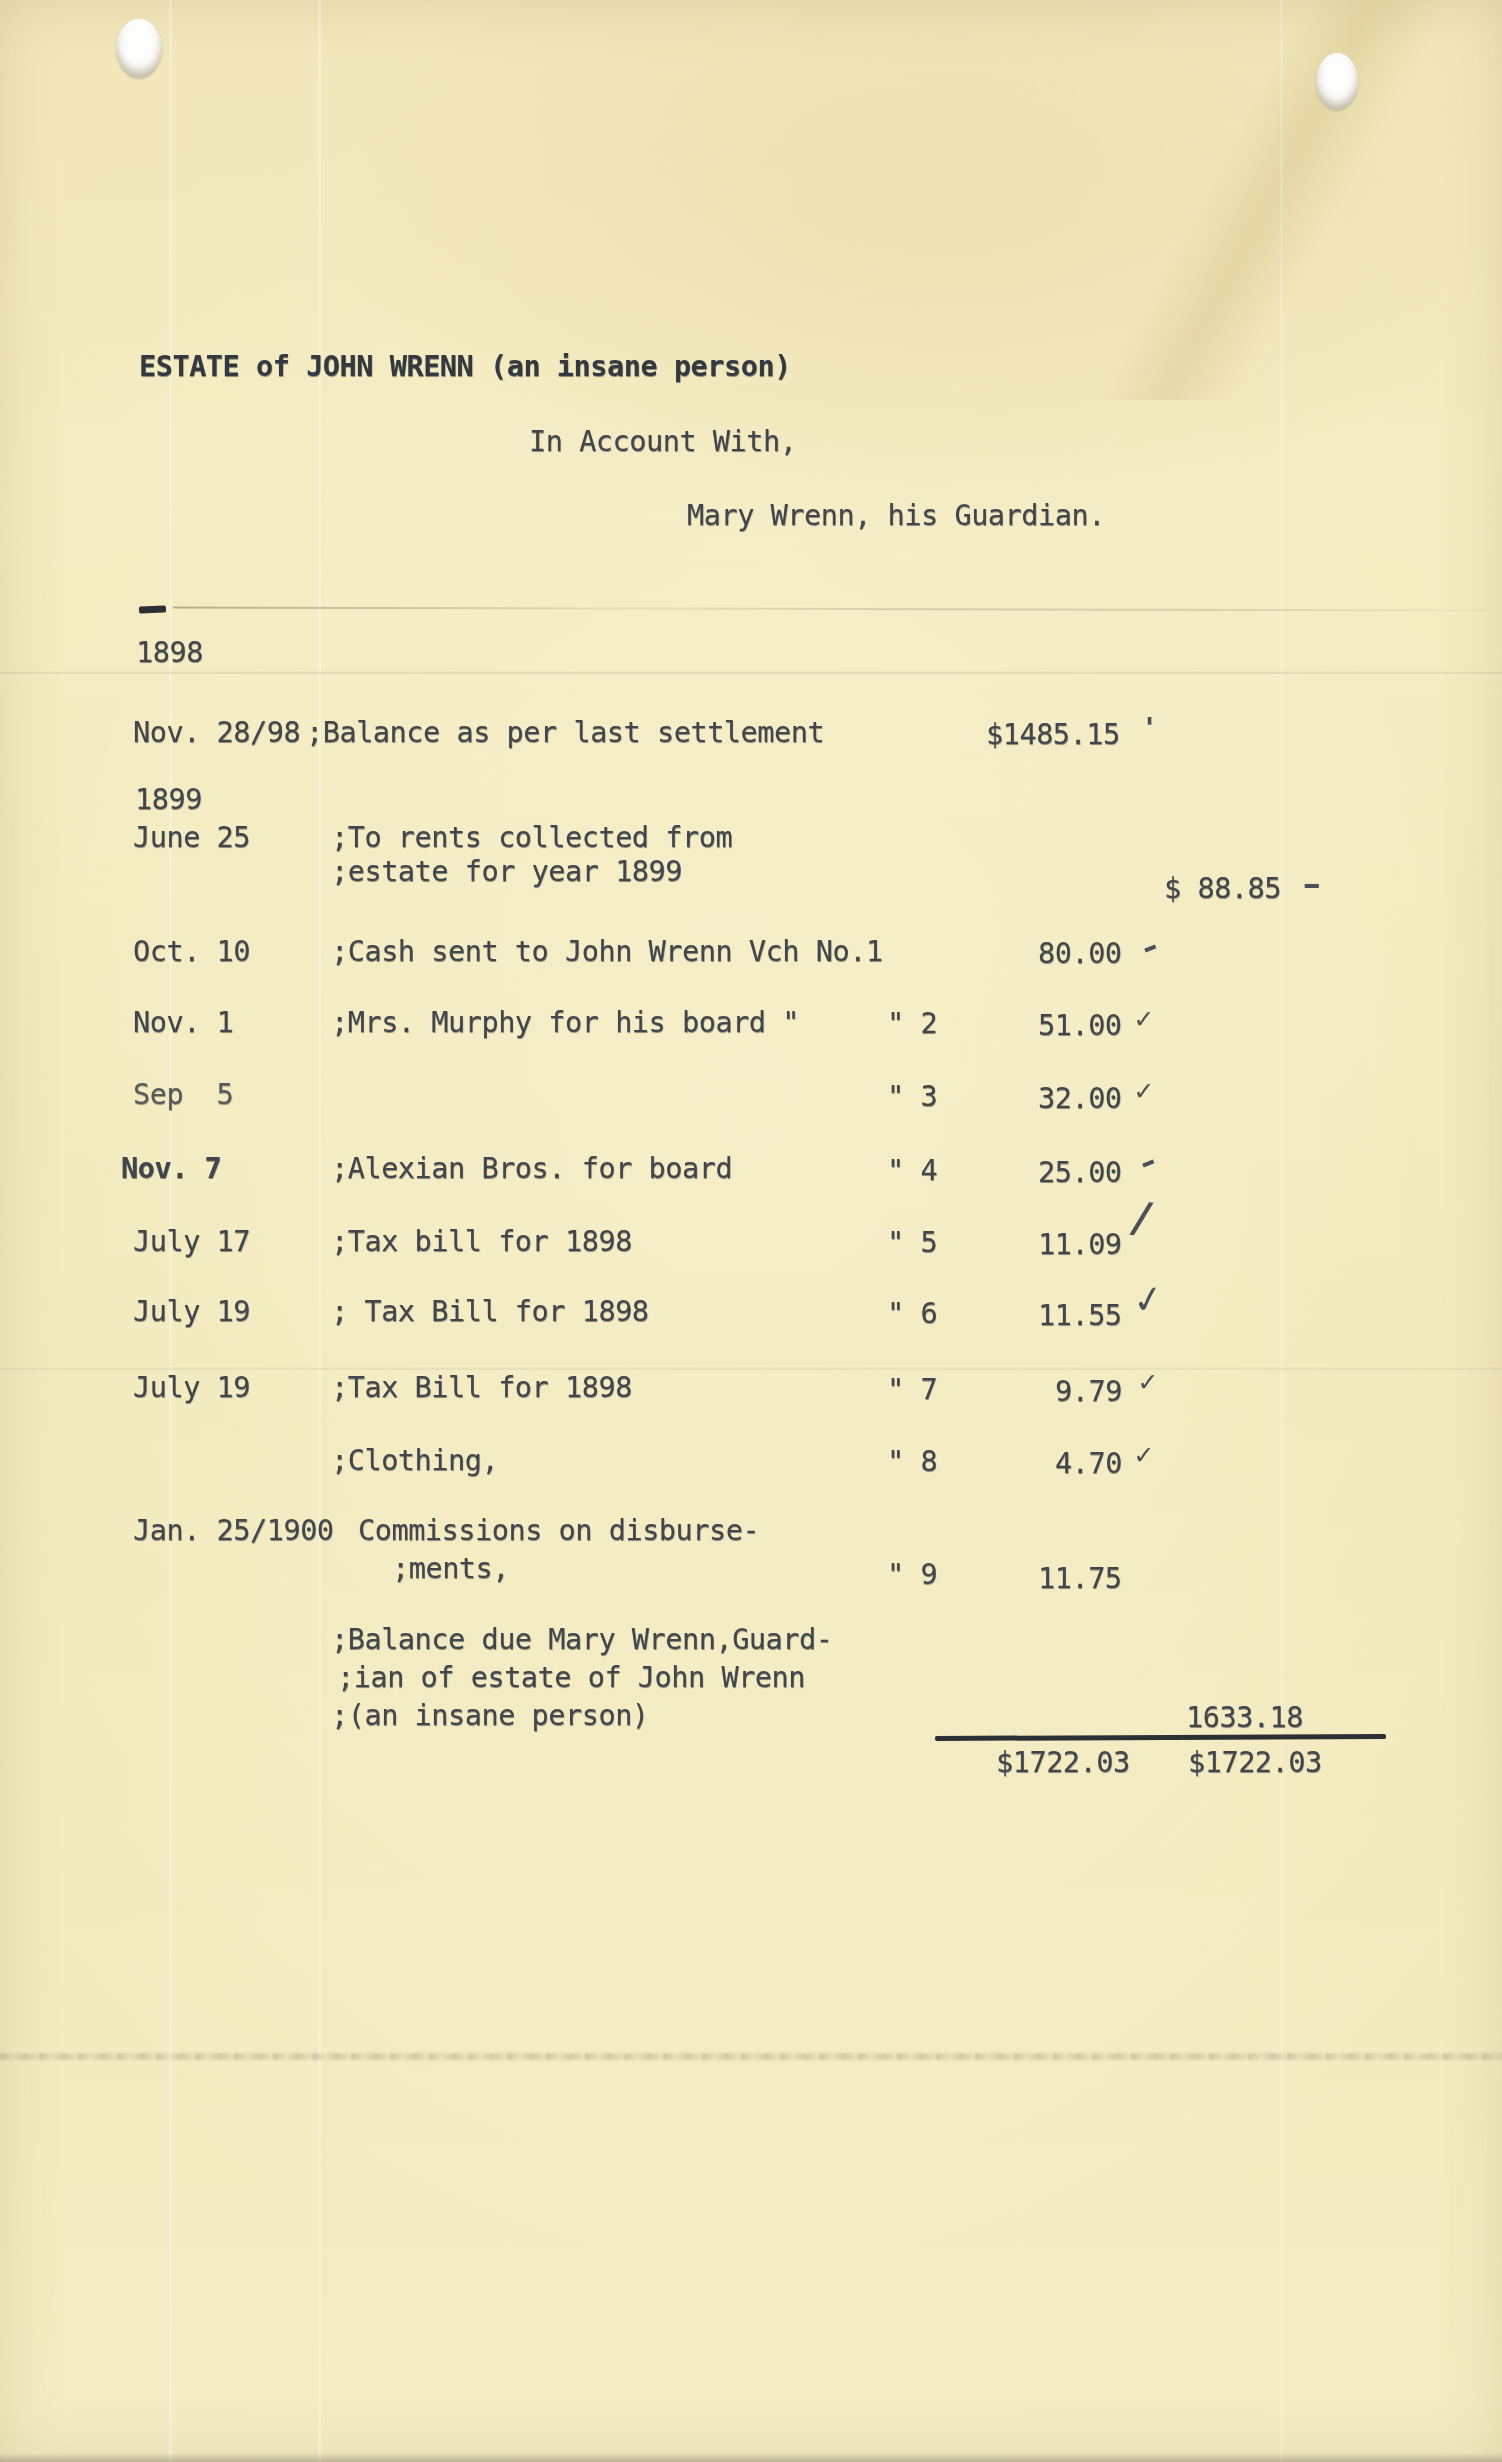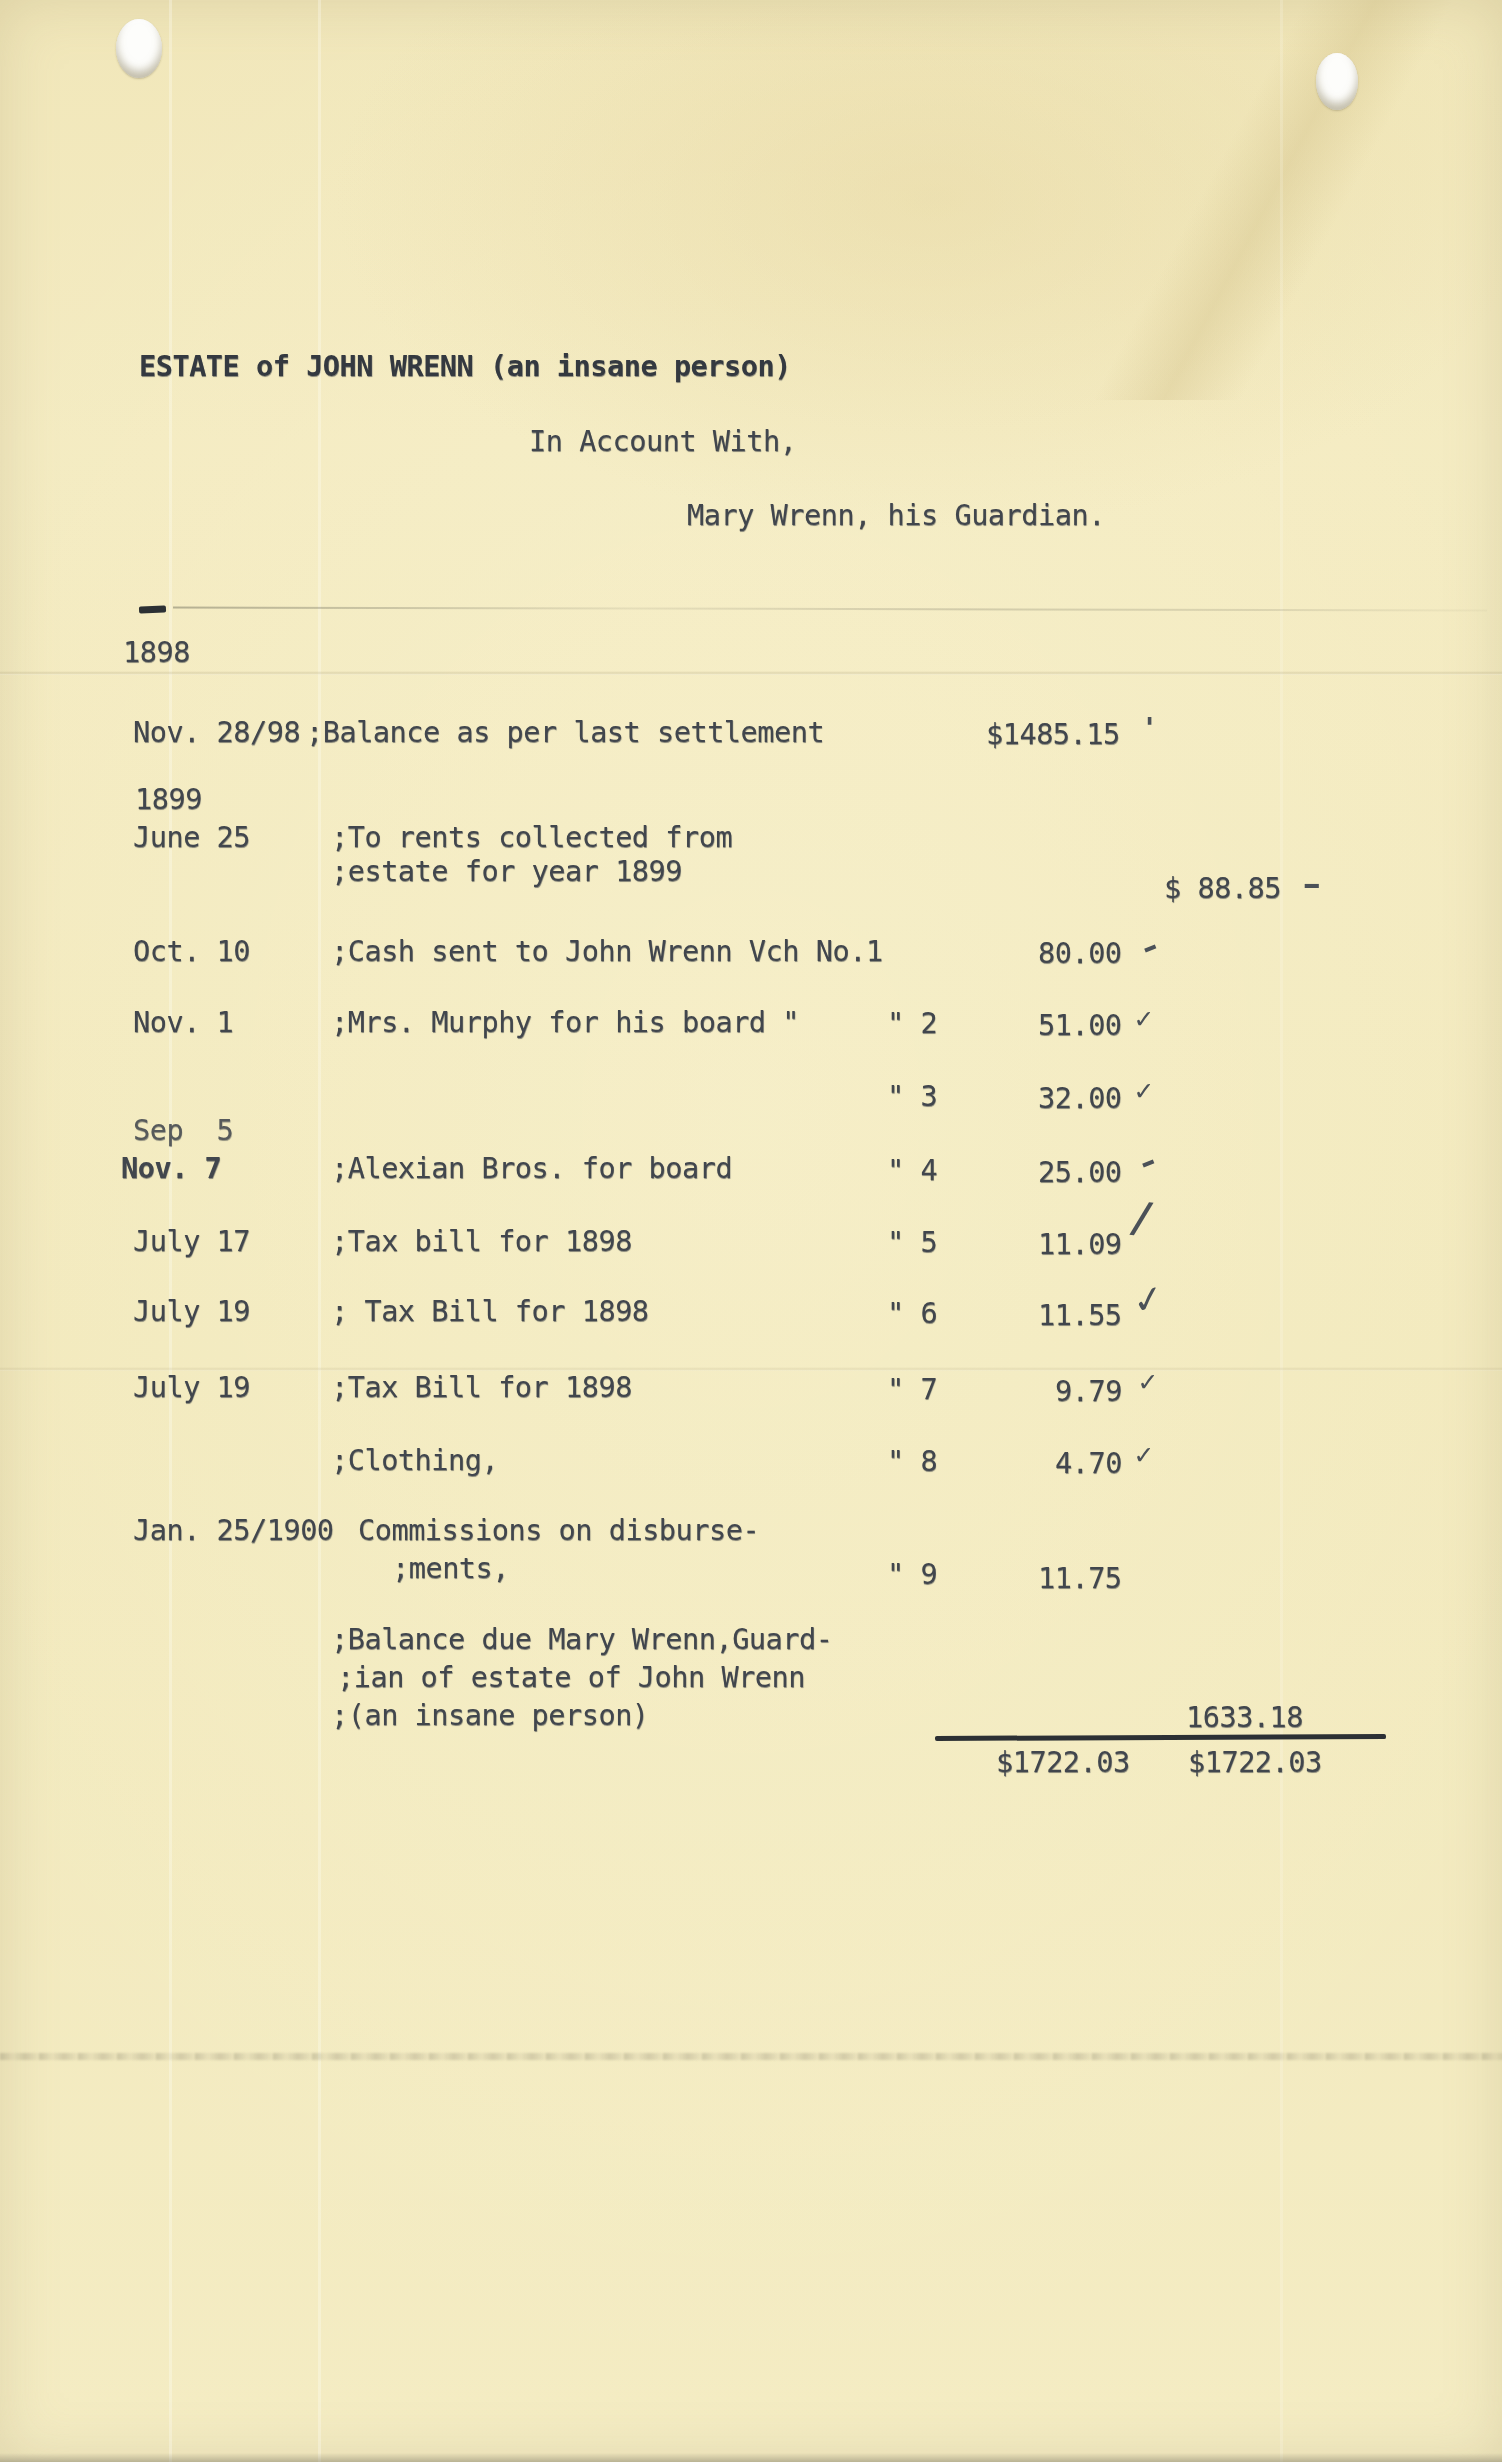--- a/index.html
+++ b/index.html
@@ -18,21 +18,21 @@
   .tw{
     position:absolute;
     font-size:28.6px;
     line-height:32px;
     color:#41464d;
     letter-spacing:-0.5px;
     white-space:pre;
     text-shadow:0.4px 0.6px 0.7px rgba(47,52,62,0.55);
   }
   .tw.bold{font-weight:bold;color:#343940;}
-  .tw.dim{opacity:0.88;margin-top:36px;}
+  .tw.dim{opacity:0.88;}
   .amount{text-align:right;}
   .tick{color:#4b5158;text-shadow:none;font-weight:bold;}
   .tick-dash{display:inline-block;transform:rotate(-22deg) scaleX(1.3);}
   .tick-slash{font-size:42px;display:inline-block;transform:rotate(6deg);}
   .tick-swoosh{display:inline-block;transform:rotate(-10deg) scale(1.5);}
   .tick-flat{display:inline-block;transform:scaleX(1.6);}
   .rule{
     position:absolute;
     background:#2c3034;
     border-radius:1.9px;
@@ -92,21 +92,21 @@
   <div class="hole" style="left:116px;top:19px;width:46px;height:59px;"></div>
   <div class="hole" style="left:1316px;top:53px;width:42px;height:57px;"></div>
 
   <span class="tw bold" style="left:139px;top:350px;">ESTATE of JOHN WRENN (an insane person)</span>
   <span class="tw" style="left:529px;top:425px;">In Account With,</span>
   <span class="tw" style="left:687px;top:499px;">Mary Wrenn, his Guardian.</span>
 
   <div class="rule" style="left:139px;top:606px;width:27px;height:6.7px;transform:rotate(-3deg);"></div>
   <div class="pencil-line" style="left:173px;top:608px;width:1314px;"></div>
 
-  <span class="tw" style="left:123px;top:636px;text-align:center;">1898</span>
+  <span class="tw" style="left:136px;top:636px;text-align:center;">1898</span>
 
   <span class="tw" style="left:133px;top:716px;">Nov. 28/98</span>
   <span class="tw" style="left:306px;top:716px;">;Balance as per last settlement</span>
   <span class="tw amount" style="left:986px;top:718px;">$1485.15</span>
   <span class="tw tick" style="left:1141px;top:712px;">'</span>
 
   <span class="tw" style="left:135px;top:783px;">1899</span>
 
   <span class="tw" style="left:133px;top:821px;">June 25</span>
   <span class="tw" style="left:331px;top:821px;">;To rents collected from</span>

